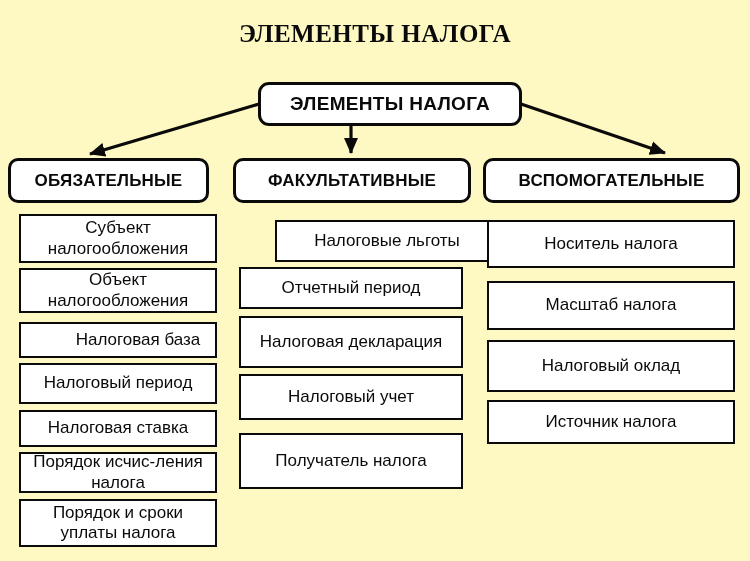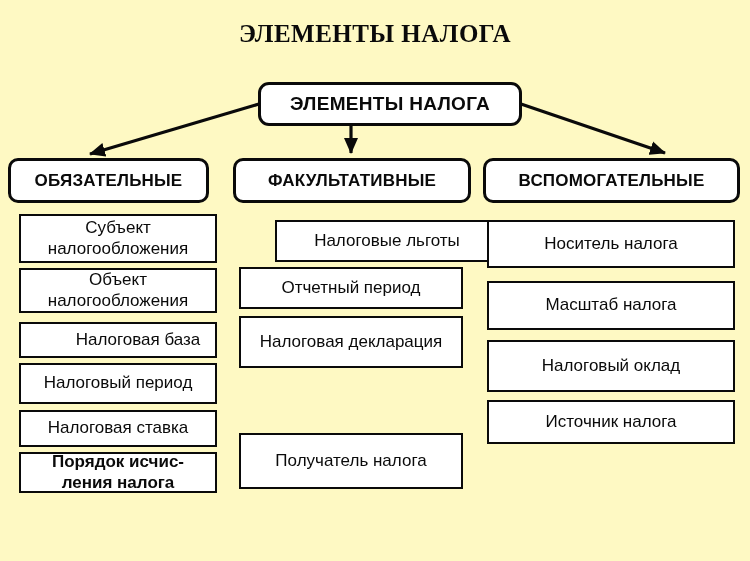--- a/index.html
+++ b/index.html
@@ -90,21 +90,21 @@
     z-index: 1;
   }
   .colL { left: 19px;  width: 198px; }
   .colM { left: 239px; width: 224px; }
   .colR { left: 487px; width: 248px; }
   .l1 { top: 214px; height: 49px; }
   .l2 { top: 268px; height: 45px; }
   .l3 { top: 322px; height: 36px; padding-left: 48px; }
   .l4 { top: 363px; height: 41px; }
   .l5 { top: 410px; height: 37px; }
-  .l6 { top: 452px; height: 41px; font-weight: bold; }
+  .l6 { top: 452px; height: 41px; }
   .l7 { top: 499px; height: 48px; }
   .m1 { top: 220px; height: 42px; margin-left: 36px; }
   .m2 { top: 267px; height: 42px; }
   .m3 { top: 316px; height: 52px; }
   .m4 { top: 374px; height: 46px; }
   .m5 { top: 433px; height: 56px; }
   .r1 { top: 220px; height: 48px; }
   .r2 { top: 281px; height: 49px; }
   .r3 { top: 340px; height: 52px; }
   .r4 { top: 400px; height: 44px; }
@@ -152,29 +152,35 @@
   </div>
   <div class="item colL l4">
     <span>Налоговый период</span>
   </div>
   <div class="item colL l5">
     <span>Налоговая ставка</span>
   </div>
   <div class="item colL l6">
     <span>Порядок исчис-ления налога</span>
   </div>
+  <div class="item colL l7">
+    <span>Порядок и сроки уплаты налога</span>
+  </div>
 
   <div class="item colM m1">
     <span>Налоговые льготы</span>
   </div>
   <div class="item colM m2">
     <span>Отчетный период</span>
   </div>
   <div class="item colM m3">
     <span>Налоговая декларация</span>
+  </div>
+  <div class="item colM m4">
+    <span>Налоговый учет</span>
   </div>
   <div class="item colM m5">
     <span>Получатель налога</span>
   </div>
 
   <div class="item colR r1">
     <span>Носитель налога</span>
   </div>
   <div class="item colR r2">
     <span>Масштаб налога</span>

